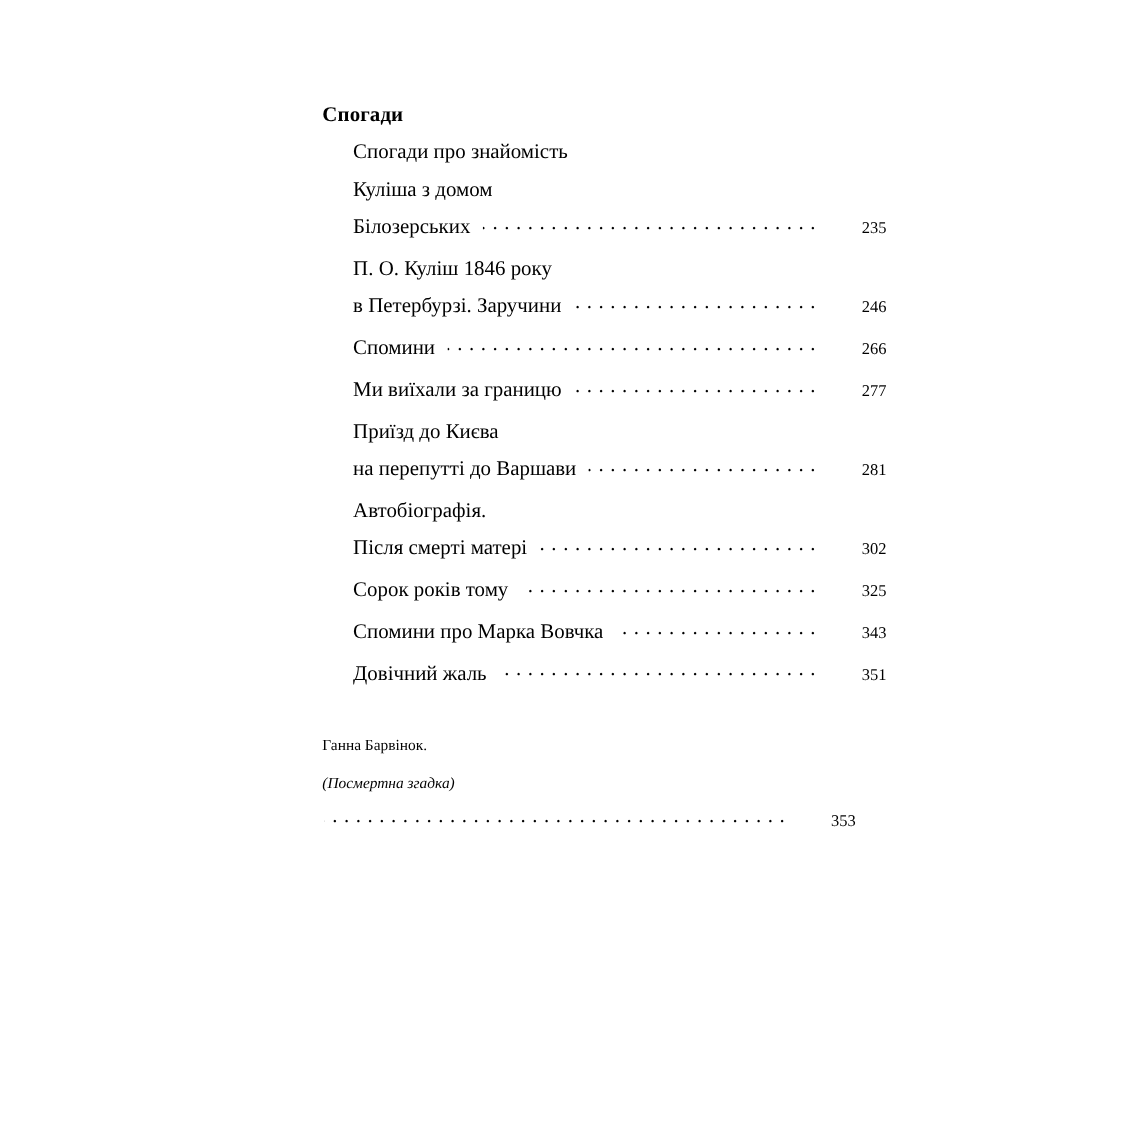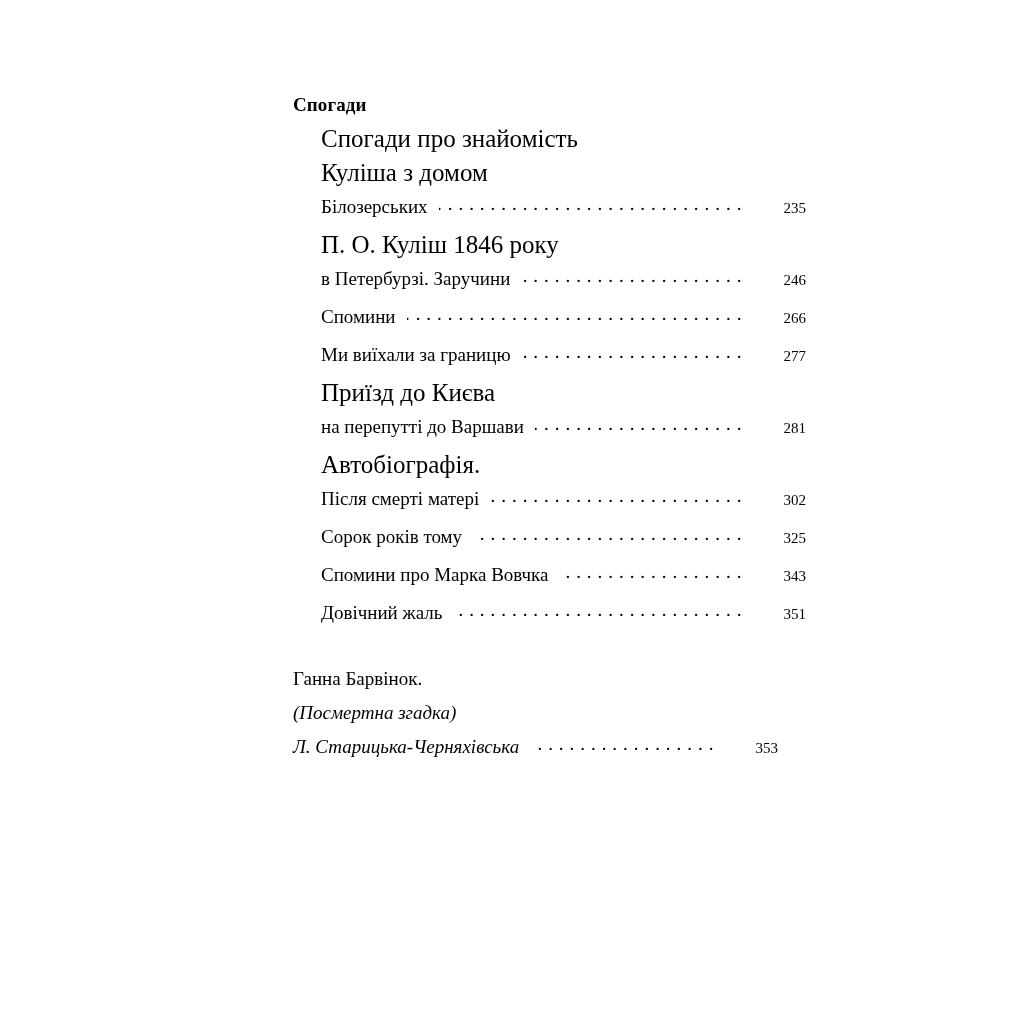--- a/index.html
+++ b/index.html
@@ -46,21 +46,21 @@
   .entry-group {
     margin-left: 28px;
   }
 
   .entry {
     margin-bottom: 3px;
   }
 
   
   .entry-line {
-    font-size: 25px;
+    font-size: 19px;
     line-height: 34px;
     white-space: pre;
   }
 
   
   .entry-final {
     display: flex;
     align-items: baseline;
     font-size: 19px;
     line-height: 34px;
@@ -102,21 +102,21 @@
     font-size: 15px;
     font-feature-settings: "onum" 1, "lnum" 0;
     font-variant-numeric: oldstyle-nums;
   }
 
   
   .closing-block {
     margin-top: 31px;
   }
   .closing-line {
-    font-size: 19px;
+    font-size: 14px;
     line-height: 34px;
     white-space: pre;
   }
   .closing-line.italic {
     font-style: italic;
   }
   .closing-final {
     display: flex;
     align-items: baseline;
     font-size: 19px;
@@ -215,20 +215,19 @@
           <span class="page-num">351</span>
         </div>
       </div>
 
     </div>
 
     <div class="closing-block">
       <div class="closing-line">Ганна Барвінок.</div>
       <div class="closing-line italic">(Посмертна згадка)</div>
       <div class="closing-final">
-        <span class="entry-title">Л. Старицька-Черняхівська</span>
         <span class="leader"></span>
         <span class="page-num">353</span>
       </div>
     </div>
 
   </div>
 </div>
 
 </body></html>

